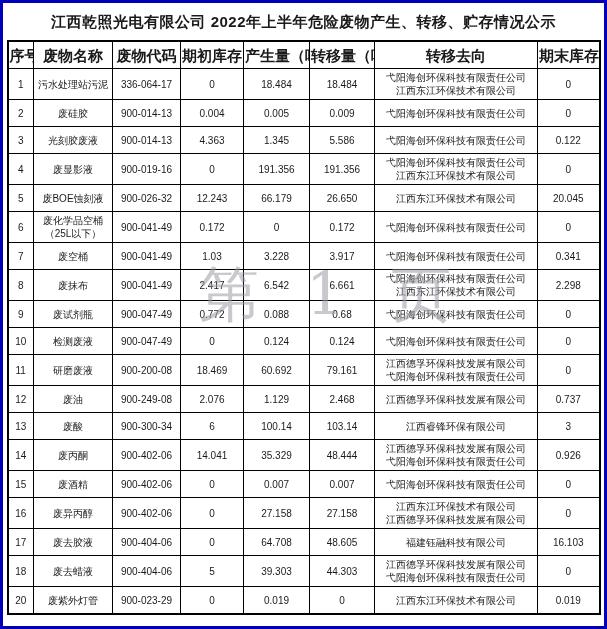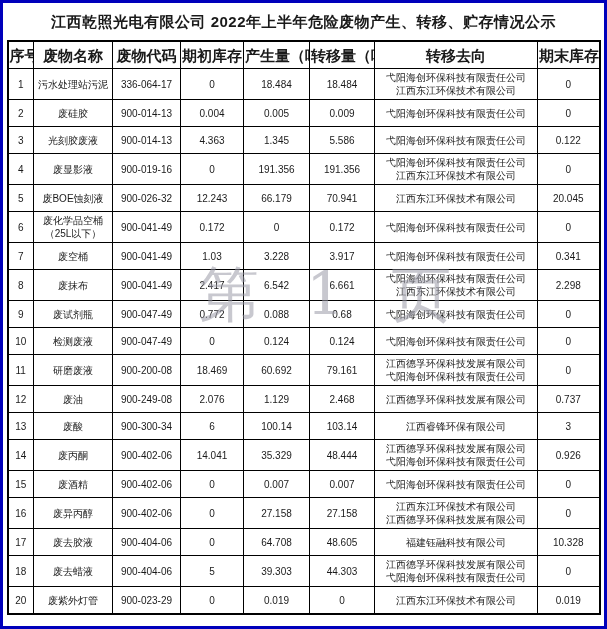--- a/index.html
+++ b/index.html
@@ -143,21 +143,21 @@
     <td class="c-dest">弋阳海创环保科技有限责任公司
 江西东江环保技术有限公司</td>
     <td class="c-final">0</td>
   </tr>
         <tr>
     <td class="c-no">5</td>
     <td class="c-name">废BOE蚀刻液</td>
     <td class="c-code">900-026-32</td>
     <td class="c-init">12.243</td>
     <td class="c-prod">66.179</td>
-    <td class="c-trans">70.941</td>
+    <td class="c-trans">26.650</td>
     <td class="c-dest">江西东江环保技术有限公司</td>
     <td class="c-final">20.045</td>
   </tr>
         <tr>
     <td class="c-no">6</td>
     <td class="c-name">废化学品空桶
 （25L以下）</td>
     <td class="c-code">900-041-49</td>
     <td class="c-init">0.172</td>
     <td class="c-prod">0</td>
@@ -270,21 +270,21 @@
     <td class="c-final">0</td>
   </tr>
         <tr>
     <td class="c-no">17</td>
     <td class="c-name">废去胶液</td>
     <td class="c-code">900-404-06</td>
     <td class="c-init">0</td>
     <td class="c-prod">64.708</td>
     <td class="c-trans">48.605</td>
     <td class="c-dest">福建钰融科技有限公司</td>
-    <td class="c-final">10.328</td>
+    <td class="c-final">16.103</td>
   </tr>
         <tr>
     <td class="c-no">18</td>
     <td class="c-name">废去蜡液</td>
     <td class="c-code">900-404-06</td>
     <td class="c-init">5</td>
     <td class="c-prod">39.303</td>
     <td class="c-trans">44.303</td>
     <td class="c-dest">江西德孚环保科技发展有限公司
 弋阳海创环保科技有限责任公司</td>

